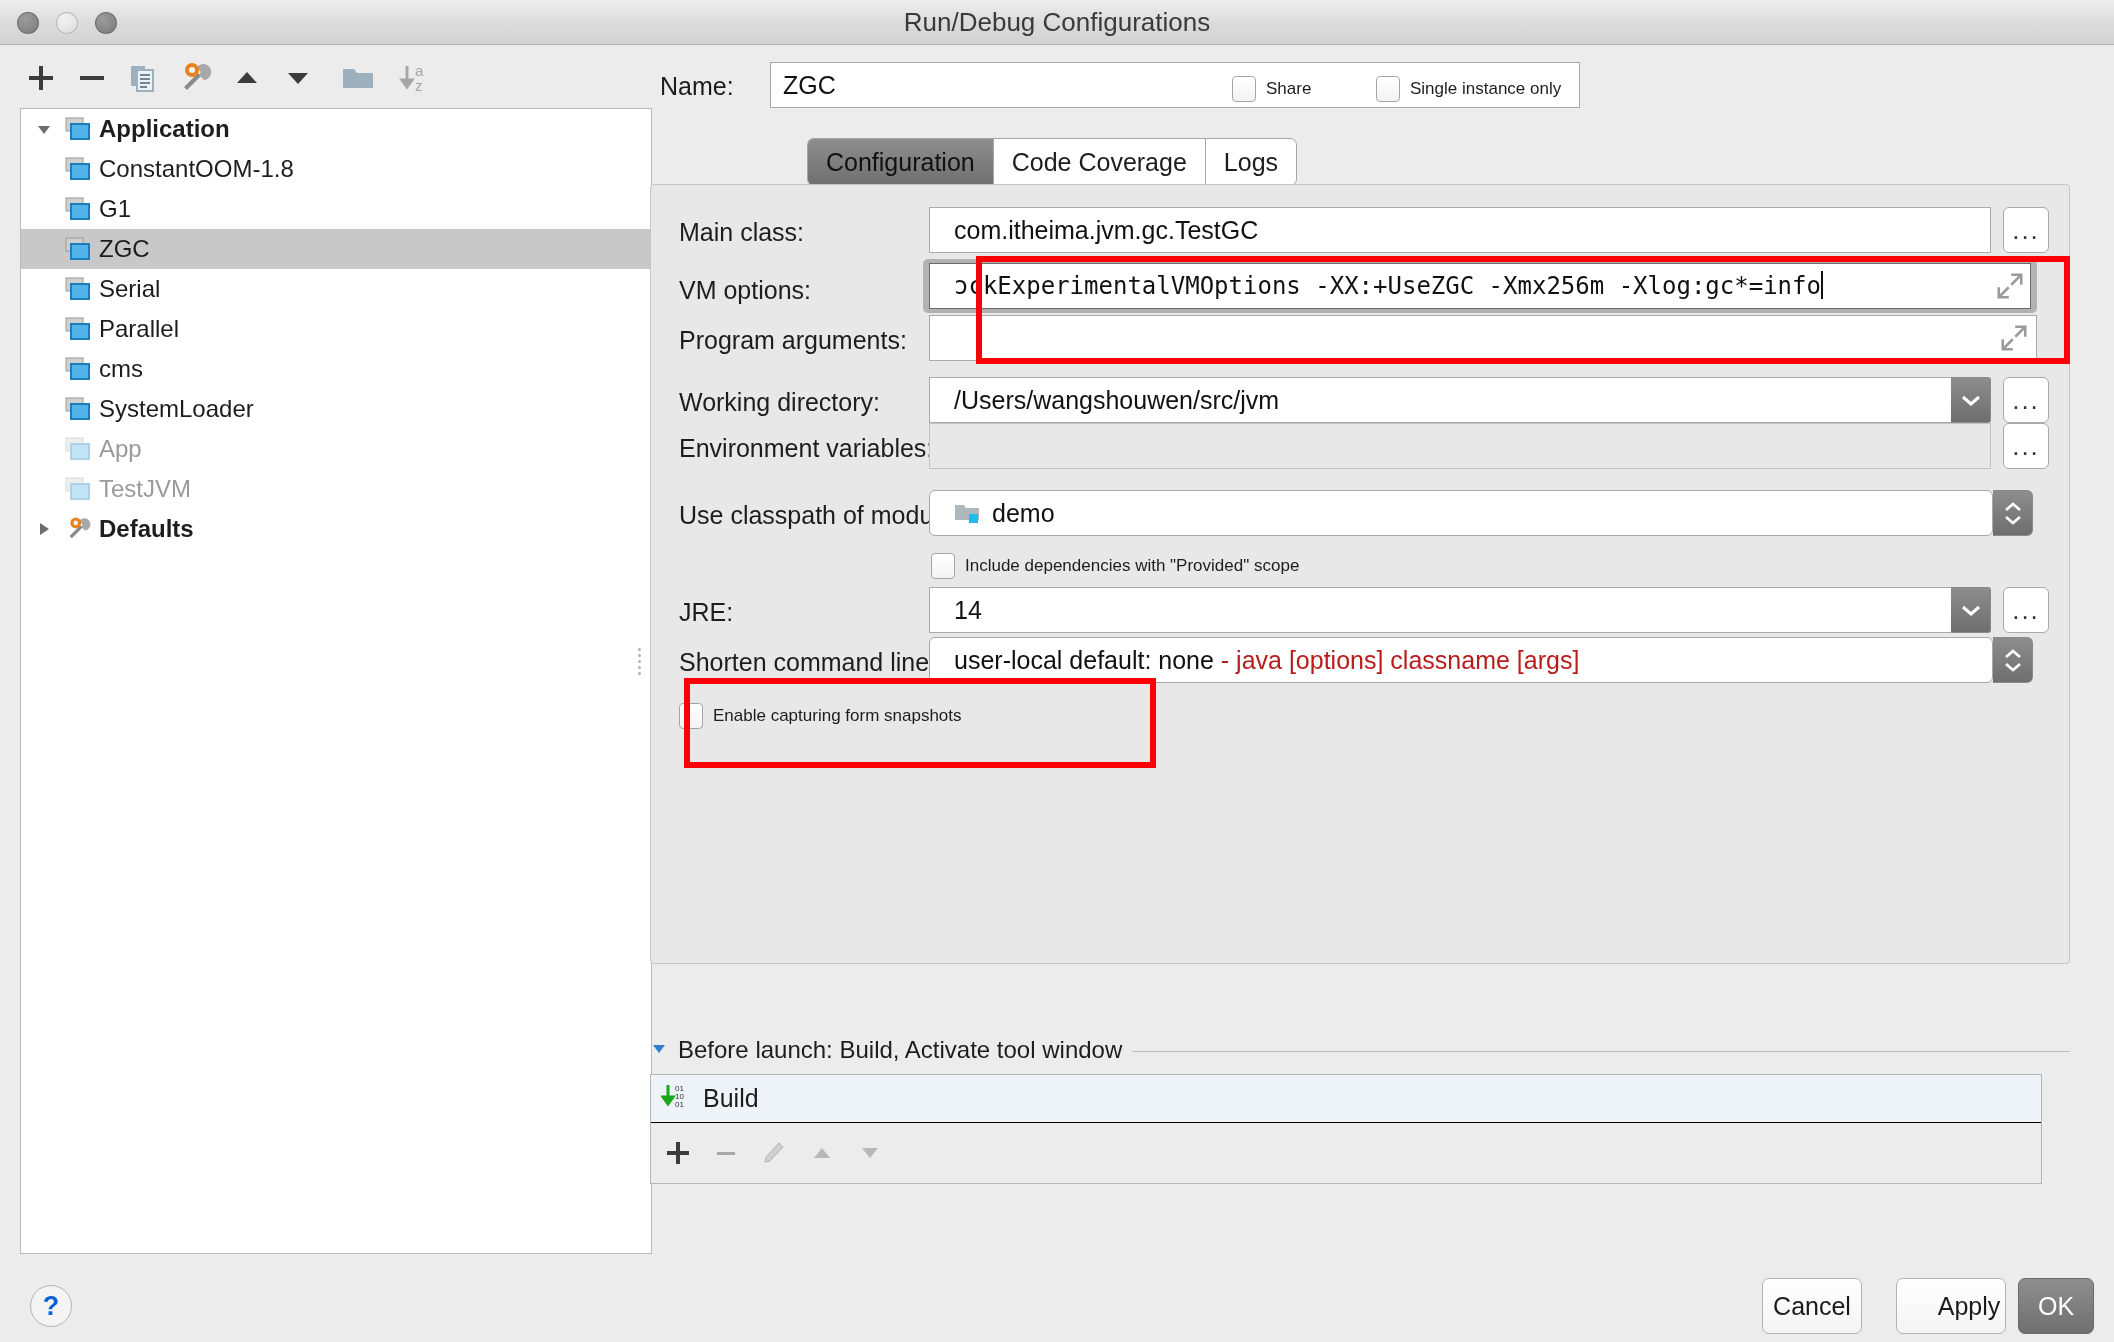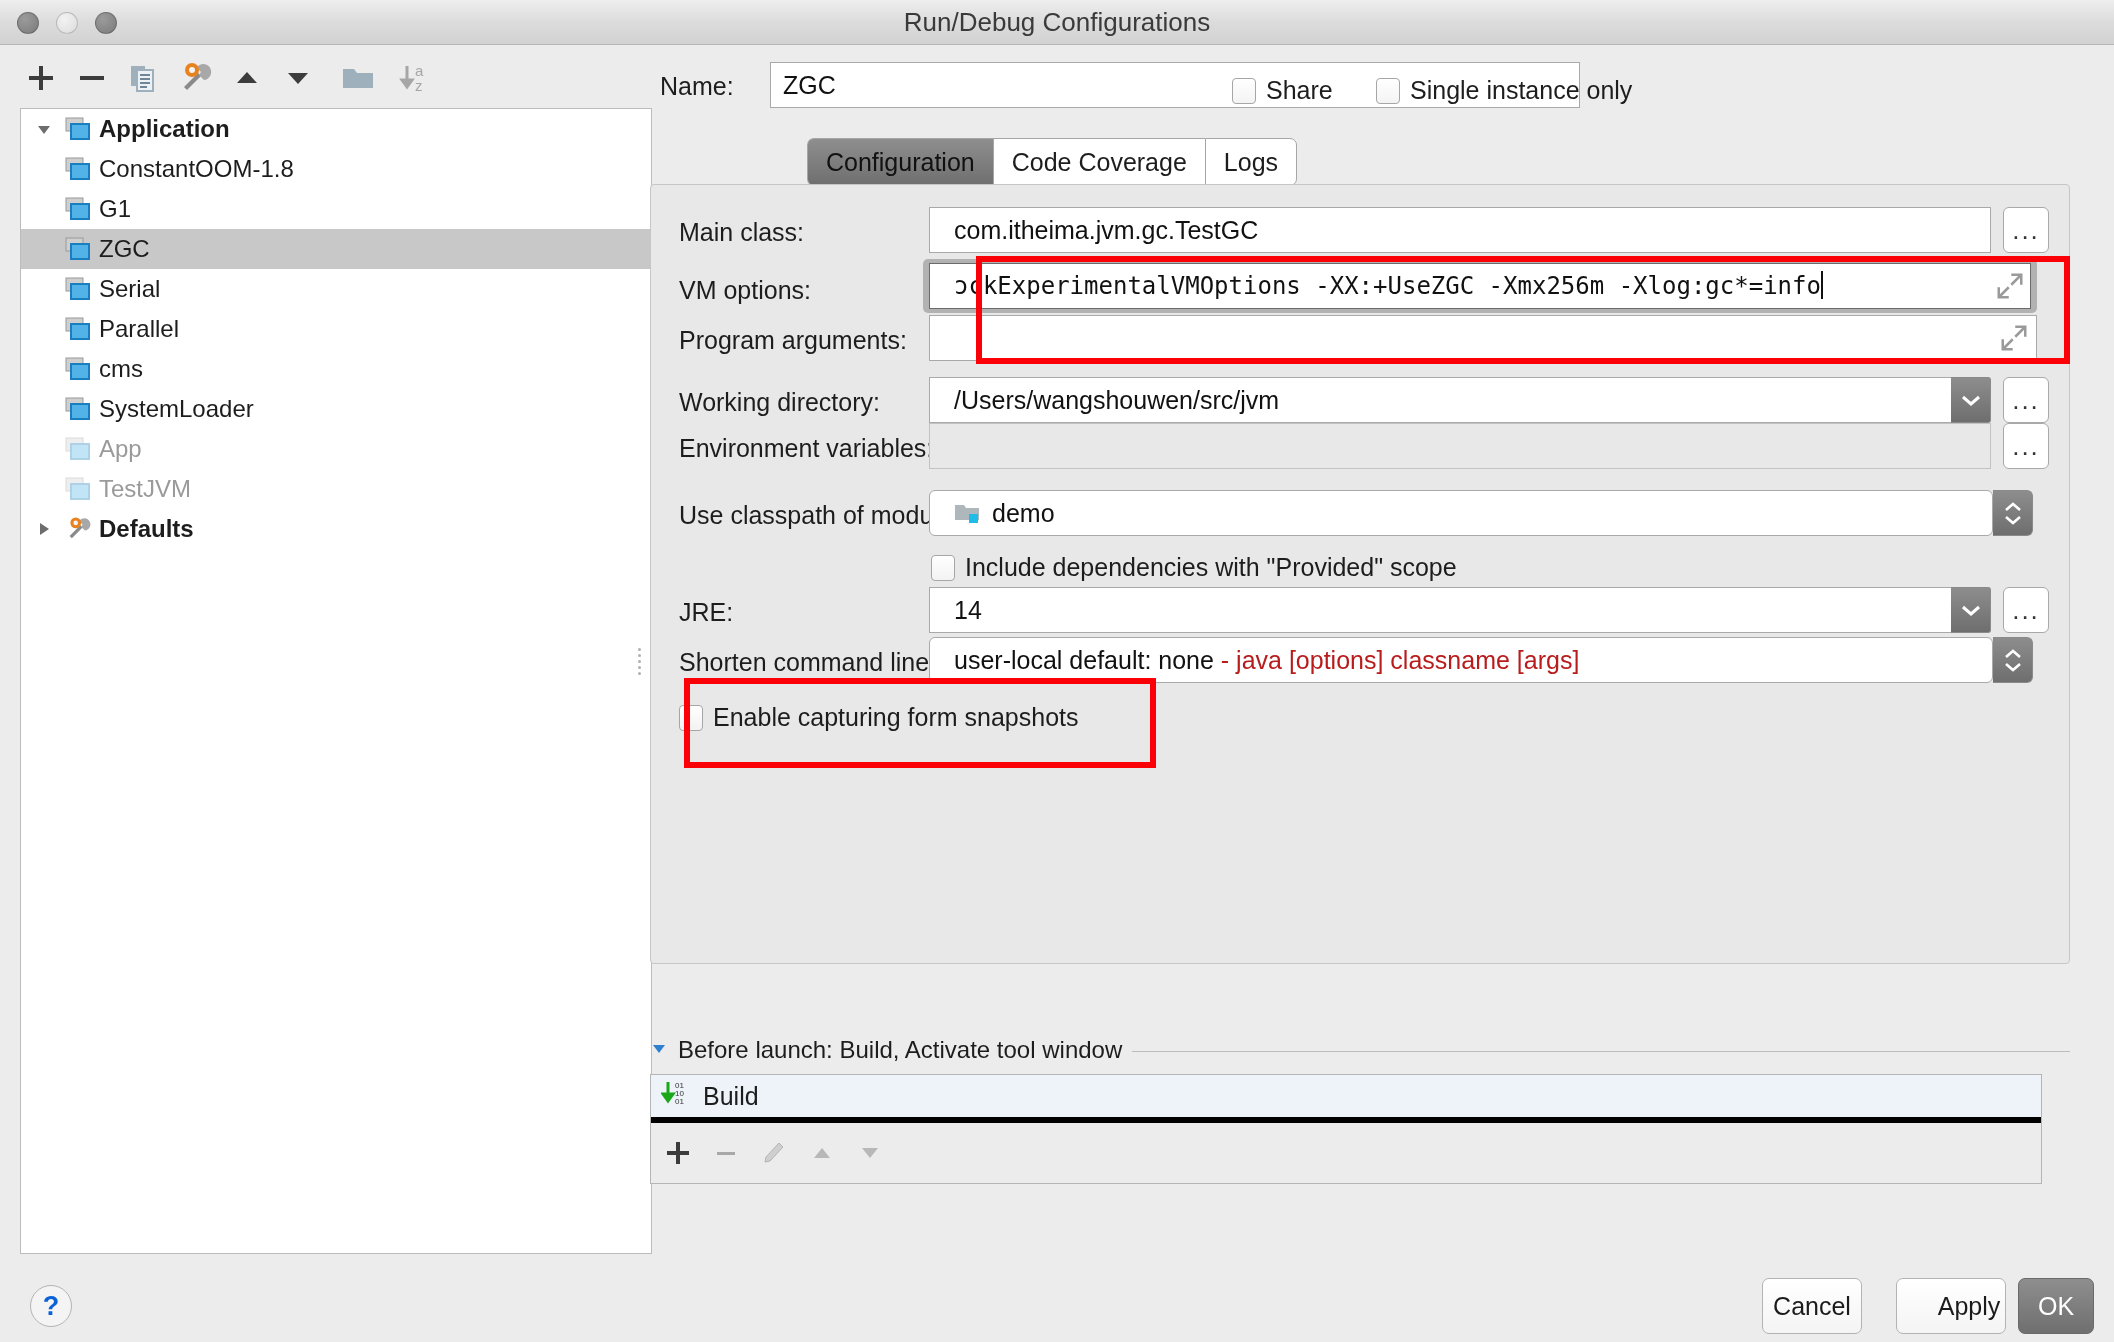--- a/index.html
+++ b/index.html
@@ -67,21 +67,21 @@
   .cbox {
     width:24px; height:26px; border:1px solid #a6a6a6; border-radius:4px;
     background:linear-gradient(to bottom,#fff,#f3f3f3);
     display:inline-block; vertical-align:middle; position:relative;
   }
   .cbox.on { background:linear-gradient(to bottom,#8d8d8d,#7a7a7a); border-color:#6f6f6f; }
   .cbox.on:after {
     content:""; position:absolute; left:8px; top:3px; width:6px; height:13px;
     border:solid #fff; border-width:0 3px 3px 0; transform:rotate(42deg);
   }
-  .cbrow { display:flex; align-items:center; gap:10px; font-size:25px; color:#1d1d1d; }
+  .cbrow { display:flex; align-items:center; gap:10px; font-size:17px; color:#1d1d1d; }
 
   .sharebox { position:absolute; left:572px; top:14px; }
   .singlebox { position:absolute; left:716px; top:14px; }
 
   
   #tabs { position:absolute; left:147px; top:86px; height:48px; display:flex; }
   .tab {
     height:48px; line-height:46px; padding:0 18px; font-size:25px; color:#1d1d1d;
     background:#ffffff; border:1px solid #a6a6a6; border-right:none;
   }
@@ -129,21 +129,21 @@
 
   
   #blhead { position:absolute; left:-10px; top:980px; width:1420px; height:36px; display:flex; align-items:center; gap:10px; }
   #blhead .lbl { font-size:24px; color:#1d1d1d; white-space:nowrap; }
   #blhead .rule { flex:1; height:1px; background:#bcbcbc; margin-top:2px; }
 
   #bllist {
     position:absolute; left:-10px; top:1022px; width:1392px; height:110px;
     background:#fff; border:1px solid #b5b5b5;
   }
-  .blrow { height:48px; background:#eef2f9; display:flex; align-items:center; gap:12px; padding-left:10px; font-size:25px; color:#1d1d1d; border-bottom:6px solid #000000;}
+  .blrow { height:48px; background:#eef2f9; display:flex; align-items:center; gap:12px; padding-left:10px; font-size:25px; color:#1d1d1d; border-bottom:1px solid #000000;}
   .bltools { height:60px; display:flex; align-items:center; gap:22px; padding-left:14px; background:#ececec; }
   .bltools svg { display:block; }
 
   #blchecks { position:absolute; left:-10px; top:1148px; width:1000px; height:40px; display:flex; align-items:center; gap:14px; }
 
   
   #helpbtn {
     position:absolute; left:30px; top:1285px; width:42px; height:42px;
     border-radius:50%; background:#f4f4f4; border:1px solid #b4b4b4;
     display:flex; align-items:center; justify-content:center;

